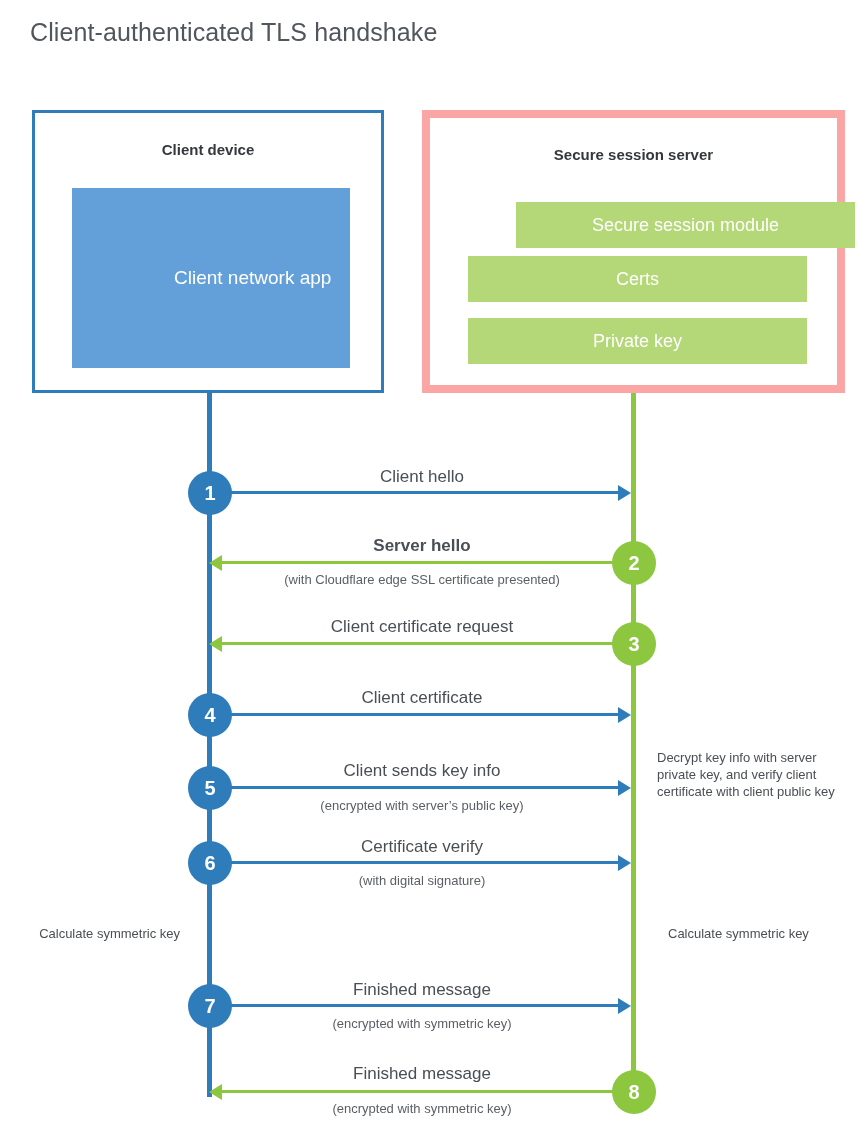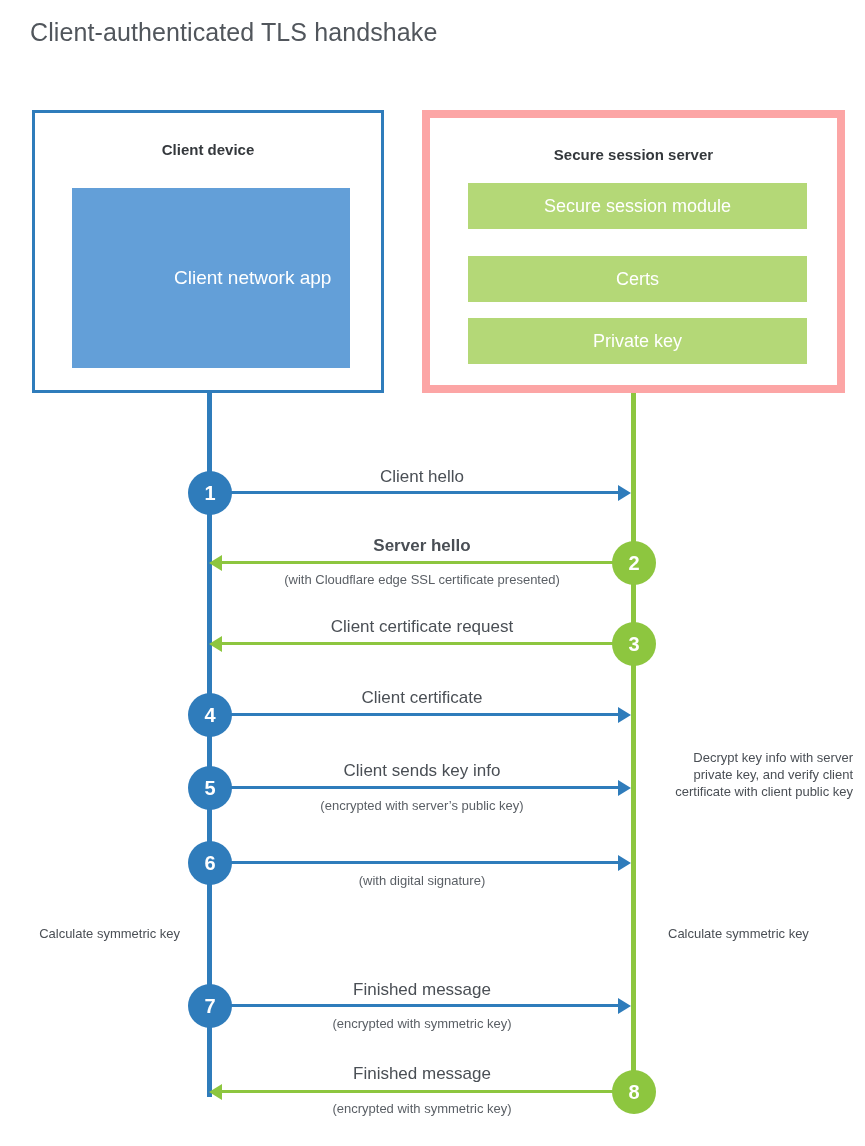--- a/index.html
+++ b/index.html
@@ -87,21 +87,21 @@
     width: 339px;
     height: 46px;
     background: #b4d877;
     color: #ffffff;
     font-size: 18px;
     display: flex;
     align-items: center;
     justify-content: center;
     text-align: center;
   }
-  #server-row-0 { top: 65px; }
+  #server-row-0 { top: 84px; margin-left: 48px; }
   #server-row-1 { top: 138px; }
   #server-row-2 { top: 200px; }
 
   
   .lifeline {
     position: absolute;
     width: 5px;
   }
   #client-lifeline {
     left: 207px;
@@ -169,22 +169,21 @@
   .side-note {
     position: absolute;
     font-size: 13px;
     line-height: 17px;
     color: #4a4f55;
   }
   #note-decrypt {
     left: 657px;
     top: 749px;
     width: 180px;
-    text-align: right;
-    margin-left: 16px;
+    text-align: left;
   }
   #note-calc-client {
     left: 30px;
     top: 925px;
     width: 150px;
     text-align: right;
   }
   #note-calc-server {
     left: 668px;
     top: 925px;
@@ -236,20 +235,21 @@
   <div class="arrow-line blue" style="left:212px; top:713px; width:410px;"></div>
   <div class="arrow-head right-blue" style="left:618px; top:707px;"></div>
   <div class="step-circle blue" style="left:188px; top:693px;">4</div>
 
   <div class="msg-main" style="left:210px; top:761px; width:424px;">Client sends key info</div>
   <div class="arrow-line blue" style="left:212px; top:786px; width:410px;"></div>
   <div class="arrow-head right-blue" style="left:618px; top:780px;"></div>
   <div class="msg-sub" style="left:210px; top:798px; width:424px;">(encrypted with server’s public key)</div>
   <div class="step-circle blue" style="left:188px; top:766px;">5</div>
 
+  <div class="msg-main" style="left:210px; top:837px; width:424px;">Certificate verify</div>
   <div class="arrow-line blue" style="left:212px; top:861px; width:410px;"></div>
   <div class="arrow-head right-blue" style="left:618px; top:855px;"></div>
   <div class="msg-sub" style="left:210px; top:873px; width:424px;">(with digital signature)</div>
   <div class="step-circle blue" style="left:188px; top:841px;">6</div>
 
   <div class="msg-main" style="left:210px; top:980px; width:424px;">Finished message</div>
   <div class="arrow-line blue" style="left:212px; top:1004px; width:410px;"></div>
   <div class="arrow-head right-blue" style="left:618px; top:998px;"></div>
   <div class="msg-sub" style="left:210px; top:1016px; width:424px;">(encrypted with symmetric key)</div>
   <div class="step-circle blue" style="left:188px; top:984px;">7</div>

